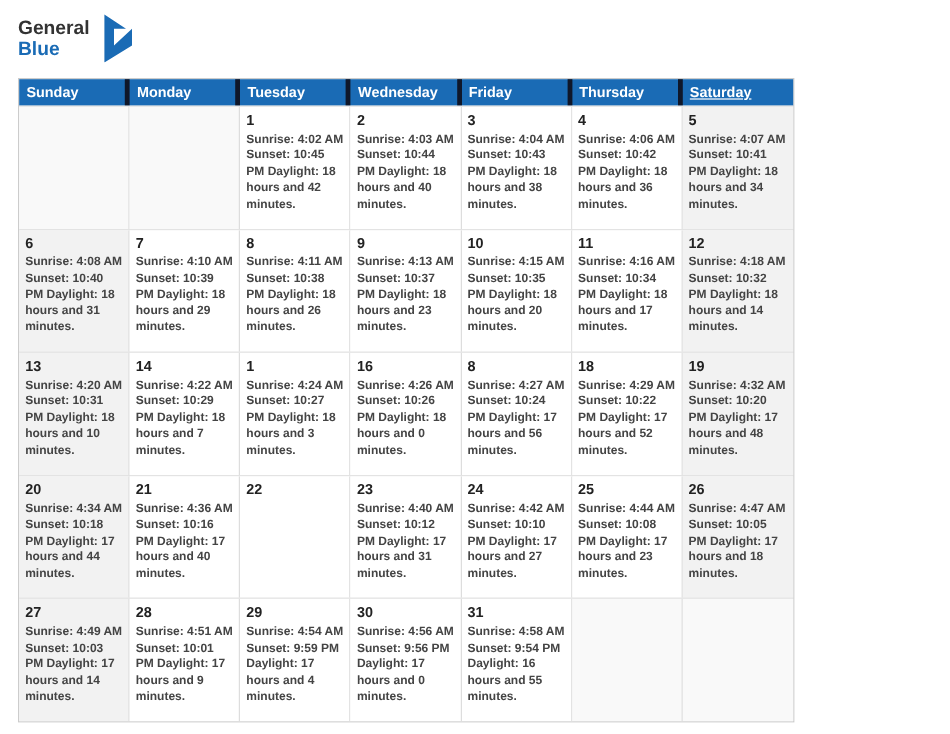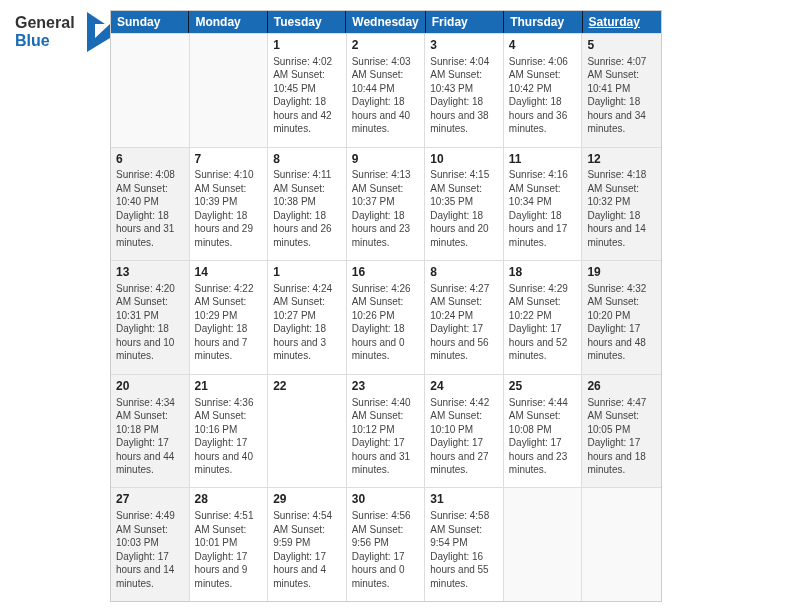--- a/index.html
+++ b/index.html
@@ -8,21 +8,21 @@
       height: 612px;
       font-family: Arial, sans-serif;
       background: #fff;
       overflow: hidden;
     }
     .page {
       width: 677px;
       height: 612px;
       padding: 10px 15px;
       display: flex;
-      flex-direction: row;
+      flex-direction: column;
     }
     .header {
       display: flex;
       justify-content: space-between;
       align-items: flex-start;
       margin-bottom: 8px;
     }
     .logo {
       display: flex;
       align-items: center;
@@ -50,21 +50,21 @@
     .cal-header-row {
       display: grid;
       grid-template-columns: repeat(7, 1fr);
       background: #1a6bb5;
     }
     .cal-header-cell {
       color: #fff;
       font-weight: bold;
       font-size: 12px;
       padding: 4px 6px;
-      border-right: 1px solid #0f172a;
+      border-right: 4px solid #0f172a;
       text-align: left;
     }
     .cal-header-cell:last-child { border-right: none; text-decoration: underline; }
     .cal-body {
       flex: 1;
       display: flex;
       flex-direction: column;
     }
     .cal-row {
       display: grid;
@@ -89,20 +89,21 @@
       font-size: 12px;
       font-weight: bold;
       color: #222;
       display: block;
       margin-bottom: 1px;
     }
     .day-info {
       font-size: 10px;
       color: #444;
       line-height: 1.35;
+      font-weight: bold;
     }
   </style>
 </head>
 <body>
 
 <div class="page">
   <div class="header">
     <div class="logo">
       <div>
         <svg width="95" height="42" viewBox="0 0 95 42">

